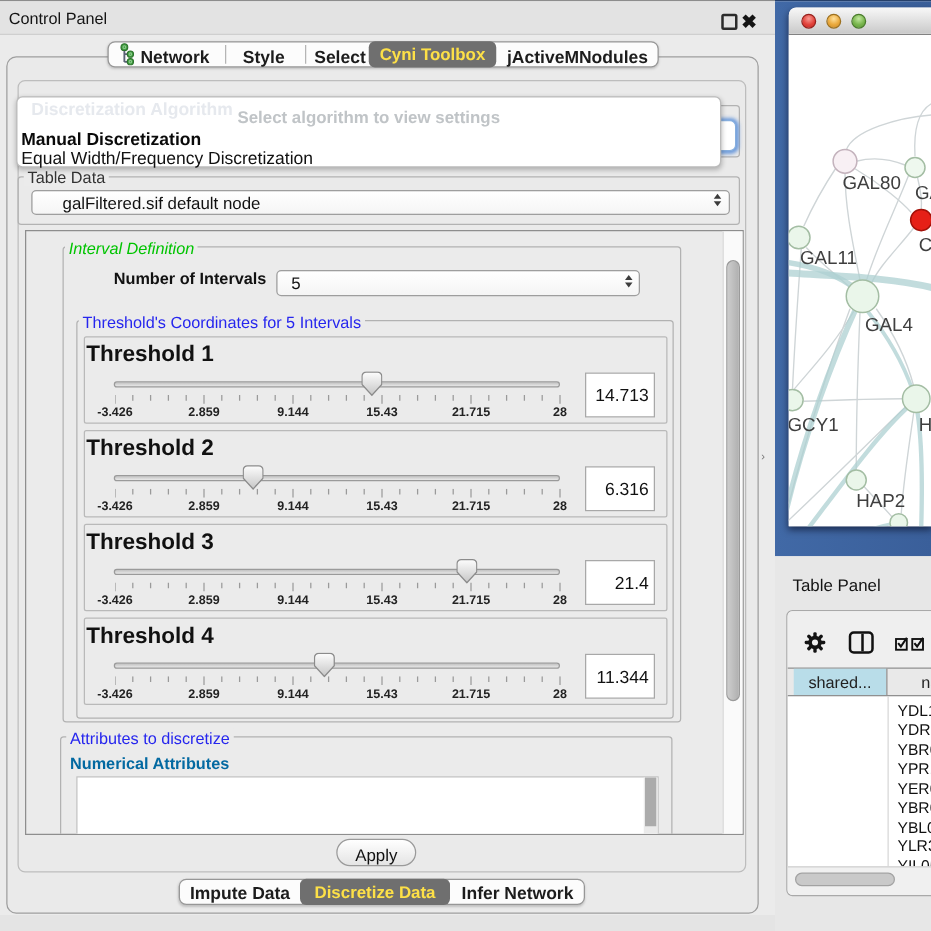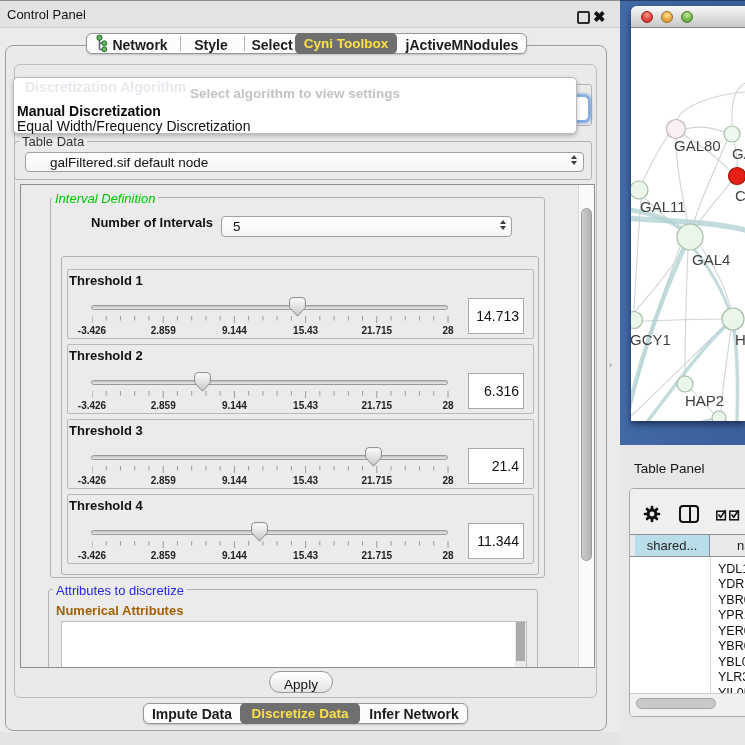--- a/index.html
+++ b/index.html
@@ -13,21 +13,21 @@
 .arrs .d{width:0;height:0;border-left:3.5px solid transparent;border-right:3.5px solid transparent;border-top:4.5px solid #3c3c3c;}
 .tabbar{position:absolute;background:#fcfcfc;border:1px solid #979797;border-radius:6px;box-shadow:0 1px 2px rgba(0,0,0,.18);box-sizing:border-box;}
 .tabdark{position:absolute;background:#6f6f6f;border-radius:5px;color:#fde047;text-align:center;box-sizing:border-box;}
 .tabtxt{position:absolute;font-size:14px;font-weight:600;color:#1c1c1c;text-align:center;}
 .tabsep{position:absolute;width:1px;background:#b5b5b5;}
 .gbox{position:absolute;border:1px solid #b2b2b2;border-radius:3px;box-sizing:border-box;}
 .glabel{position:absolute;font-size:13px;background:#ebebeb;padding:0 3px;white-space:nowrap;}
 .vbox{position:absolute;width:56px;height:36px;background:#fff;border:1px solid #a8a8a8;box-sizing:border-box;font-size:14px;color:#111;text-align:right;line-height:34px;padding-right:4px;}
 .ticklbl{position:absolute;width:60px;margin-left:-30px;text-align:center;font-size:10px;font-weight:bold;color:#222;}
 .thblock{position:absolute;border:1px solid #b9b9b9;border-radius:2px;box-sizing:border-box;}
-.thname{position:absolute;font-size:13px;font-weight:bold;color:#111;}
+.thname{position:absolute;font-size:18px;font-weight:bold;color:#111;}
 .track{position:absolute;height:5px;border:1px solid #9a9a9a;border-radius:3px;background:linear-gradient(#c2c2c2,#e9e9e9);box-sizing:border-box;}
 .thumb{position:absolute;width:17px;height:20px;}
 .rowtxt{font-size:12.5px;color:#111;height:15.5px;line-height:15.5px;white-space:nowrap;}
 </style></head>
 <body>
 
 <div class="abs" style="left:0;top:0;width:620px;height:1px;background:#8d8d8d;"></div>
 <div class="abs" style="left:0;top:1px;width:620px;height:27px;background:#e3e3e3;border-bottom:1px solid #cfcfcf;box-sizing:border-box;"></div>
 <div class="abs" style="left:7px;top:7px;font-size:13px;color:#141414;">Control Panel</div>
 <div class="abs" style="left:577px;top:11px;width:9px;height:9px;border:2px solid #2b2b2b;border-radius:2px;"></div>
@@ -77,20 +77,21 @@
       <div class="gbox" style="left:29px;top:12px;width:495px;height:381px;"></div>
       <div class="glabel" style="left:31px;top:6px;color:#00c400;font-style:italic;">Interval Definition</div>
       <div class="abs b" style="left:70px;top:30px;font-size:13px;color:#111;">Number of Intervals</div>
       <div class="combo" style="left:200px;top:31px;width:291px;height:21px;"></div>
       <div class="combotext" style="left:212px;top:34px;">5</div>
       <div class="arrs" style="left:479px;top:35px;">
         <div class="u"></div>
         <div class="d"></div>
       </div>
       <div class="gbox" style="left:40px;top:71px;width:478px;height:319px;"></div>
+      <div class="glabel" style="left:42px;top:65px;color:#2626ee;">Threshold's Coordinates for 5 Intervals</div>
       <div class="thblock" style="left:46px;top:84px;width:467px;height:70px;"></div>
       <div class="thname" style="left:48px;top:88px;">Threshold 1</div>
       <div class="track" style="left:70px;top:120px;width:357px;"></div>
       <svg class="abs" style="left:71px;top:131px;" width="360" height="9" viewBox="0 0 360 9">
         <line x1="0.00" y1="0" x2="0.00" y2="7" stroke="#9a9a9a" stroke-width="1"></line>
         <line x1="14.24" y1="0" x2="14.24" y2="4.5" stroke="#9a9a9a" stroke-width="1"></line>
         <line x1="28.48" y1="0" x2="28.48" y2="4.5" stroke="#9a9a9a" stroke-width="1"></line>
         <line x1="42.72" y1="0" x2="42.72" y2="4.5" stroke="#9a9a9a" stroke-width="1"></line>
         <line x1="56.96" y1="0" x2="56.96" y2="4.5" stroke="#9a9a9a" stroke-width="1"></line>
         <line x1="71.20" y1="0" x2="71.20" y2="7" stroke="#9a9a9a" stroke-width="1"></line>
@@ -267,21 +268,21 @@
     <defs>
           <linearGradient id="tg3" x1="0" y1="0" x2="0" y2="1">
       <stop offset="0" stop-color="#fdfdfd"></stop>
             <stop offset="1" stop-color="#c6c6c6"></stop>
           </linearGradient>
         </defs>
     <path d="M4,0.6 h9 a3.4,3.4 0 0 1 3.4,3.4 v6.6 L8.5,19.2 L0.6,10.6 v-6.6 a3.4,3.4 0 0 1 3.4,-3.4 z" fill="url(#tg3)" stroke="#8b8b8b" stroke-width="1"></path>
   </svg>
       <div class="gbox" style="left:27px;top:404px;width:490px;height:120px;"></div>
       <div class="glabel" style="left:32px;top:398px;color:#2626ee;">Attributes to discretize</div>
-      <div class="abs b" style="left:35px;top:418px;font-size:13px;color:#a16207;">Numerical Attributes</div>
+      <div class="abs b" style="left:35px;top:418px;font-size:13px;color:#0369a1;">Numerical Attributes</div>
       <div class="abs" style="left:40px;top:436px;width:466px;height:60px;background:#fff;border:1px solid #c0c0c0;box-sizing:border-box;"></div>
       <div class="abs" style="left:494px;top:437px;width:11px;height:60px;background:#eaeaea;"></div>
       <div class="abs" style="left:495px;top:437px;width:9px;height:39px;background:#ababab;"></div>
     </div>
 </div>
 
 <div class="abs" style="left:269px;top:671px;width:64px;height:22px;border:1px solid #9a9a9a;border-radius:11px;background:linear-gradient(#ffffff,#e4e4e4);box-sizing:border-box;text-align:center;line-height:26px;font-size:13.5px;color:#111;">Apply</div>
 
 <div class="tabbar" style="left:143px;top:703px;width:325px;height:21px;"></div>
 <div class="tabdark" style="left:240px;top:703px;width:120px;height:21px;font-size:13.5px;font-weight:600;line-height:21px;">Discretize Data</div>

